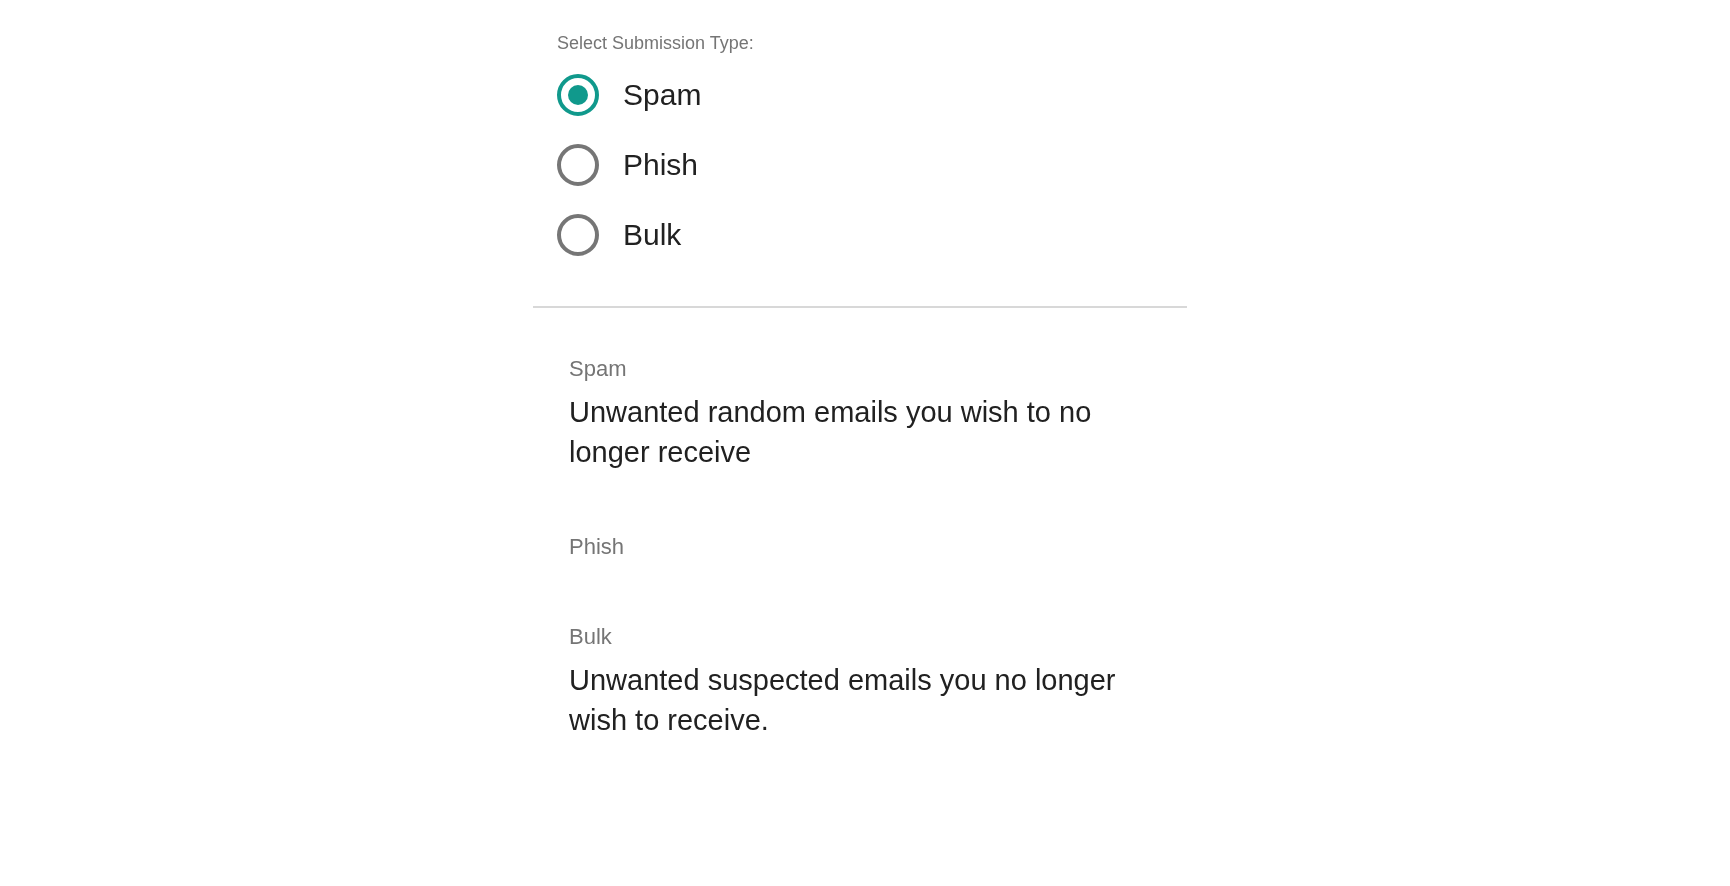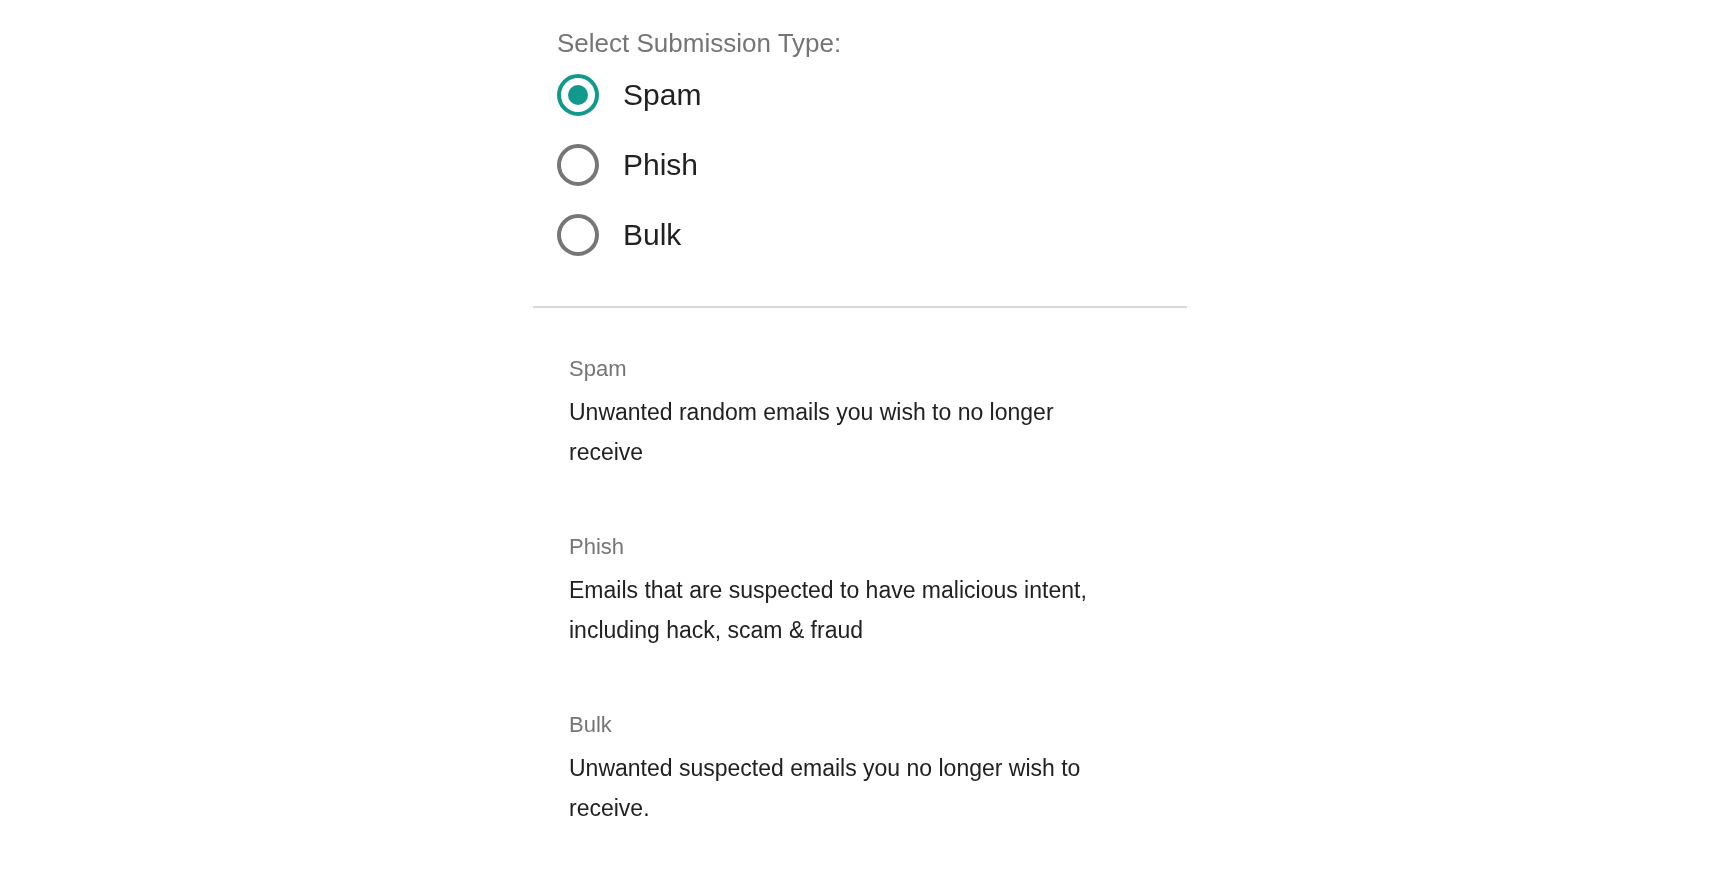--- a/index.html
+++ b/index.html
@@ -9,21 +9,21 @@
     --divider:#d8d8d8;
     --radio-gray:#767676;
   }
   *{box-sizing:border-box;margin:0;padding:0;}
   html,body{width:1730px;height:886px;background:#ffffff;overflow:hidden;}
   body{font-family:"Liberation Sans", sans-serif;}
   .content{position:absolute;left:533px;top:0;width:654px;}
   .select-label{
     display:block;
     margin:30px 0 0 24px;
-    font-size:26px;
+    font-size:18px;
     line-height:26px;
     color:var(--muted);
   }
   .radio-group{margin:4px 0 0 24px;}
   .radio-row{
     display:flex;
     align-items:center;
     height:70px;
     column-gap:24px;
     cursor:pointer;
@@ -60,21 +60,21 @@
   .section:first-child{margin-top:46px;}
   .section-title{
     font-size:22px;
     line-height:30px;
     font-weight:normal;
     color:var(--muted);
   }
   .section-text{
     margin-top:8px;
     max-width:560px;
-    font-size:23px;
+    font-size:29px;
     line-height:40px;
     color:var(--text);
   }
 </style>
 </head>
 <body>
 
 <div class="content">
 
   <span class="select-label">Select Submission Type:</span>
@@ -108,21 +108,20 @@
 
   <div class="descriptions">
 
     <div class="section">
       <div class="section-title">Spam</div>
       <div class="section-text">Unwanted random emails you wish to no longer receive</div>
     </div>
 
     <div class="section">
       <div class="section-title">Phish</div>
-      <div class="section-text">Emails that are suspected to have malicious intent, including hack, scam &amp; fraud</div>
     </div>
 
     <div class="section">
       <div class="section-title">Bulk</div>
       <div class="section-text">Unwanted suspected emails you no longer wish to receive.</div>
     </div>
 
   </div>
 </div>
 

